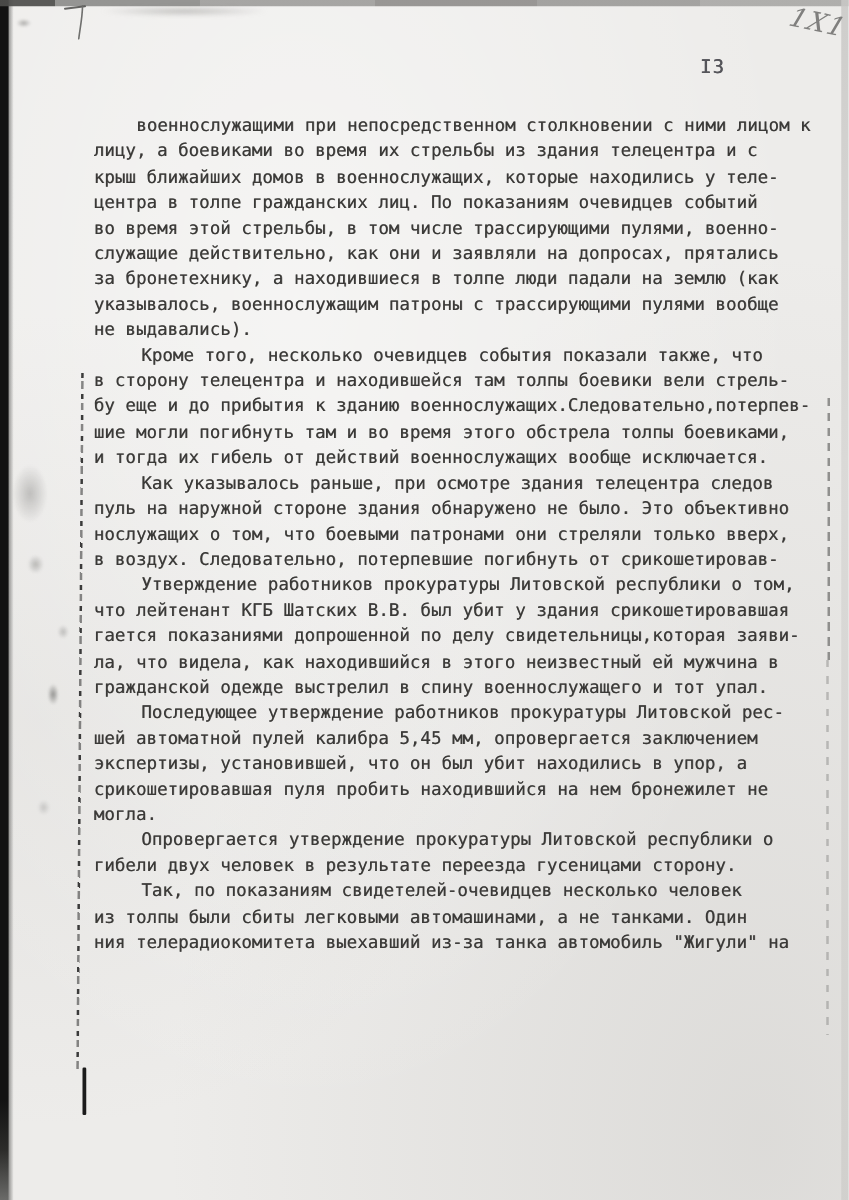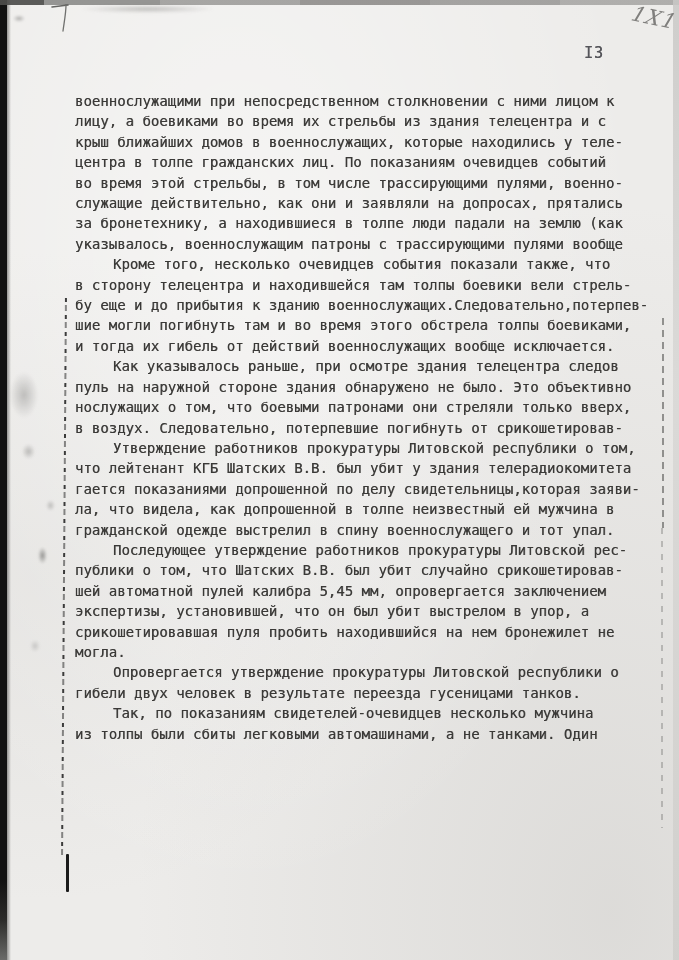--- a/index.html
+++ b/index.html
@@ -83,33 +83,33 @@
   
   .hw-left { position: absolute; left: 50px; top: 2px; opacity: .85; }
   .hw-right {
     position: absolute; left: 632px; top: 6px;
     font-family: "DejaVu Serif", serif; font-style: italic;
     font-size: 21px; color: #6d6d6b; letter-spacing: 1px;
     transform: rotate(12deg) skewX(-8deg); opacity: .85;
   }
   
   .pagenum {
-    position: absolute; left: 584px; top: 44px;
+    position: absolute; left: 560px; top: 44px;
     font-size: 15px; color: #55555a; letter-spacing: 1px;
     text-shadow: 0.3px 0 0 currentColor;
   }
   
   .text {
     position: absolute; left: 75px; top: 91px; width: 592px;
     font-size: 14px; line-height: 20.4px; color: #3a3937;
     text-shadow: 0.35px 0.15px 0 rgba(45,44,42,0.6);
   }
   .line { white-space: pre; }
   .para .line:first-child { text-indent: 38px; }
-  .para:first-child .line:first-child { text-indent: 0; }
+  .para:first-child .line:first-child { text-indent: 0; margin-left: 34px; }
 </style>
 </head>
 <body>
 
 <div class="page">
 
   <div class="edge-left"></div>
   <div class="edge-left-fade"></div>
   <div class="edge-top"></div>
   <div class="edge-top-smudge"></div>
@@ -139,52 +139,53 @@
   <div class="text">
       <div class="para">
         <div class="line">военнослужащими при непосредственном столкновении с ними лицом к</div>
         <div class="line">лицу, а боевиками во время их стрельбы из здания телецентра и с</div>
         <div class="line">крыш ближайших домов в военнослужащих, которые находились у теле-</div>
         <div class="line">центра в толпе гражданских лиц. По показаниям очевидцев событий</div>
         <div class="line">во время этой стрельбы, в том числе трассирующими пулями, военно-</div>
         <div class="line">служащие действительно, как они и заявляли на допросах, прятались</div>
         <div class="line">за бронетехнику, а находившиеся в толпе люди падали на землю (как</div>
         <div class="line">указывалось, военнослужащим патроны с трассирующими пулями вообще</div>
+        <div class="line">не выдавались).</div>
       </div>
       <div class="para">
         <div class="line">Кроме того, несколько очевидцев события показали также, что</div>
         <div class="line">в сторону телецентра и находившейся там толпы боевики вели стрель-</div>
         <div class="line">бу еще и до прибытия к зданию военнослужащих.Следовательно,потерпев-</div>
         <div class="line">шие могли погибнуть там и во время этого обстрела толпы боевиками,</div>
         <div class="line">и тогда их гибель от действий военнослужащих вообще исключается.</div>
       </div>
       <div class="para">
         <div class="line">Как указывалось раньше, при осмотре здания телецентра следов</div>
         <div class="line">пуль на наружной стороне здания обнаружено не было. Это объективно</div>
         <div class="line">нослужащих о том, что боевыми патронами они стреляли только вверх,</div>
         <div class="line">в воздух. Следовательно, потерпевшие погибнуть от срикошетировав-</div>
       </div>
       <div class="para">
         <div class="line">Утверждение работников прокуратуры Литовской республики о том,</div>
-        <div class="line">что лейтенант КГБ Шатских В.В. был убит у здания телерадиокомитета</div>
+        <div class="line">что лейтенант КГБ Шатских В.В. был убит у здания срикошетировавшая</div>
         <div class="line">гается показаниями допрошенной по делу свидетельницы,которая заяви-</div>
-        <div class="line">ла, что видела, как допрошенной в толпе неизвестный ей мужчина в</div>
+        <div class="line">ла, что видела, как находившийся в этого неизвестный ей мужчина в</div>
         <div class="line">гражданской одежде выстрелил в спину военнослужащего и тот упал.</div>
       </div>
       <div class="para">
         <div class="line">Последующее утверждение работников прокуратуры Литовской рес-</div>
-        <div class="line">публики о том, что Шатских В.В. был убит случайно срикошетировав-</div>
         <div class="line">шей автоматной пулей калибра 5,45 мм, опровергается заключением</div>
-        <div class="line">экспертизы, установившей, что он был убит выстрелом в упор, а</div>
+        <div class="line">экспертизы, установившей, что он был убит находились в упор, а</div>
         <div class="line">срикошетировавшая пуля пробить находившийся на нем бронежилет не</div>
         <div class="line">могла.</div>
       </div>
       <div class="para">
         <div class="line">Опровергается утверждение прокуратуры Литовской республики о</div>
-        <div class="line">гибели двух человек в результате переезда гусеницами танков.</div>
+        <div class="line">гибели двух человек в результате переезда гусеницами сторону.</div>
       </div>
       <div class="para">
-        <div class="line">Так, по показаниям свидетелей-очевидцев несколько мужчина</div>
+        <div class="line">Так, по показаниям свидетелей-очевидцев несколько человек</div>
         <div class="line">из толпы были сбиты легковыми автомашинами, а не танками. Один</div>
+        <div class="line">ния телерадиокомитета выехавший из-за танка автомобиль "Жигули" на</div>
       </div>
     </div>
 
 </div>
 
 </body></html>

